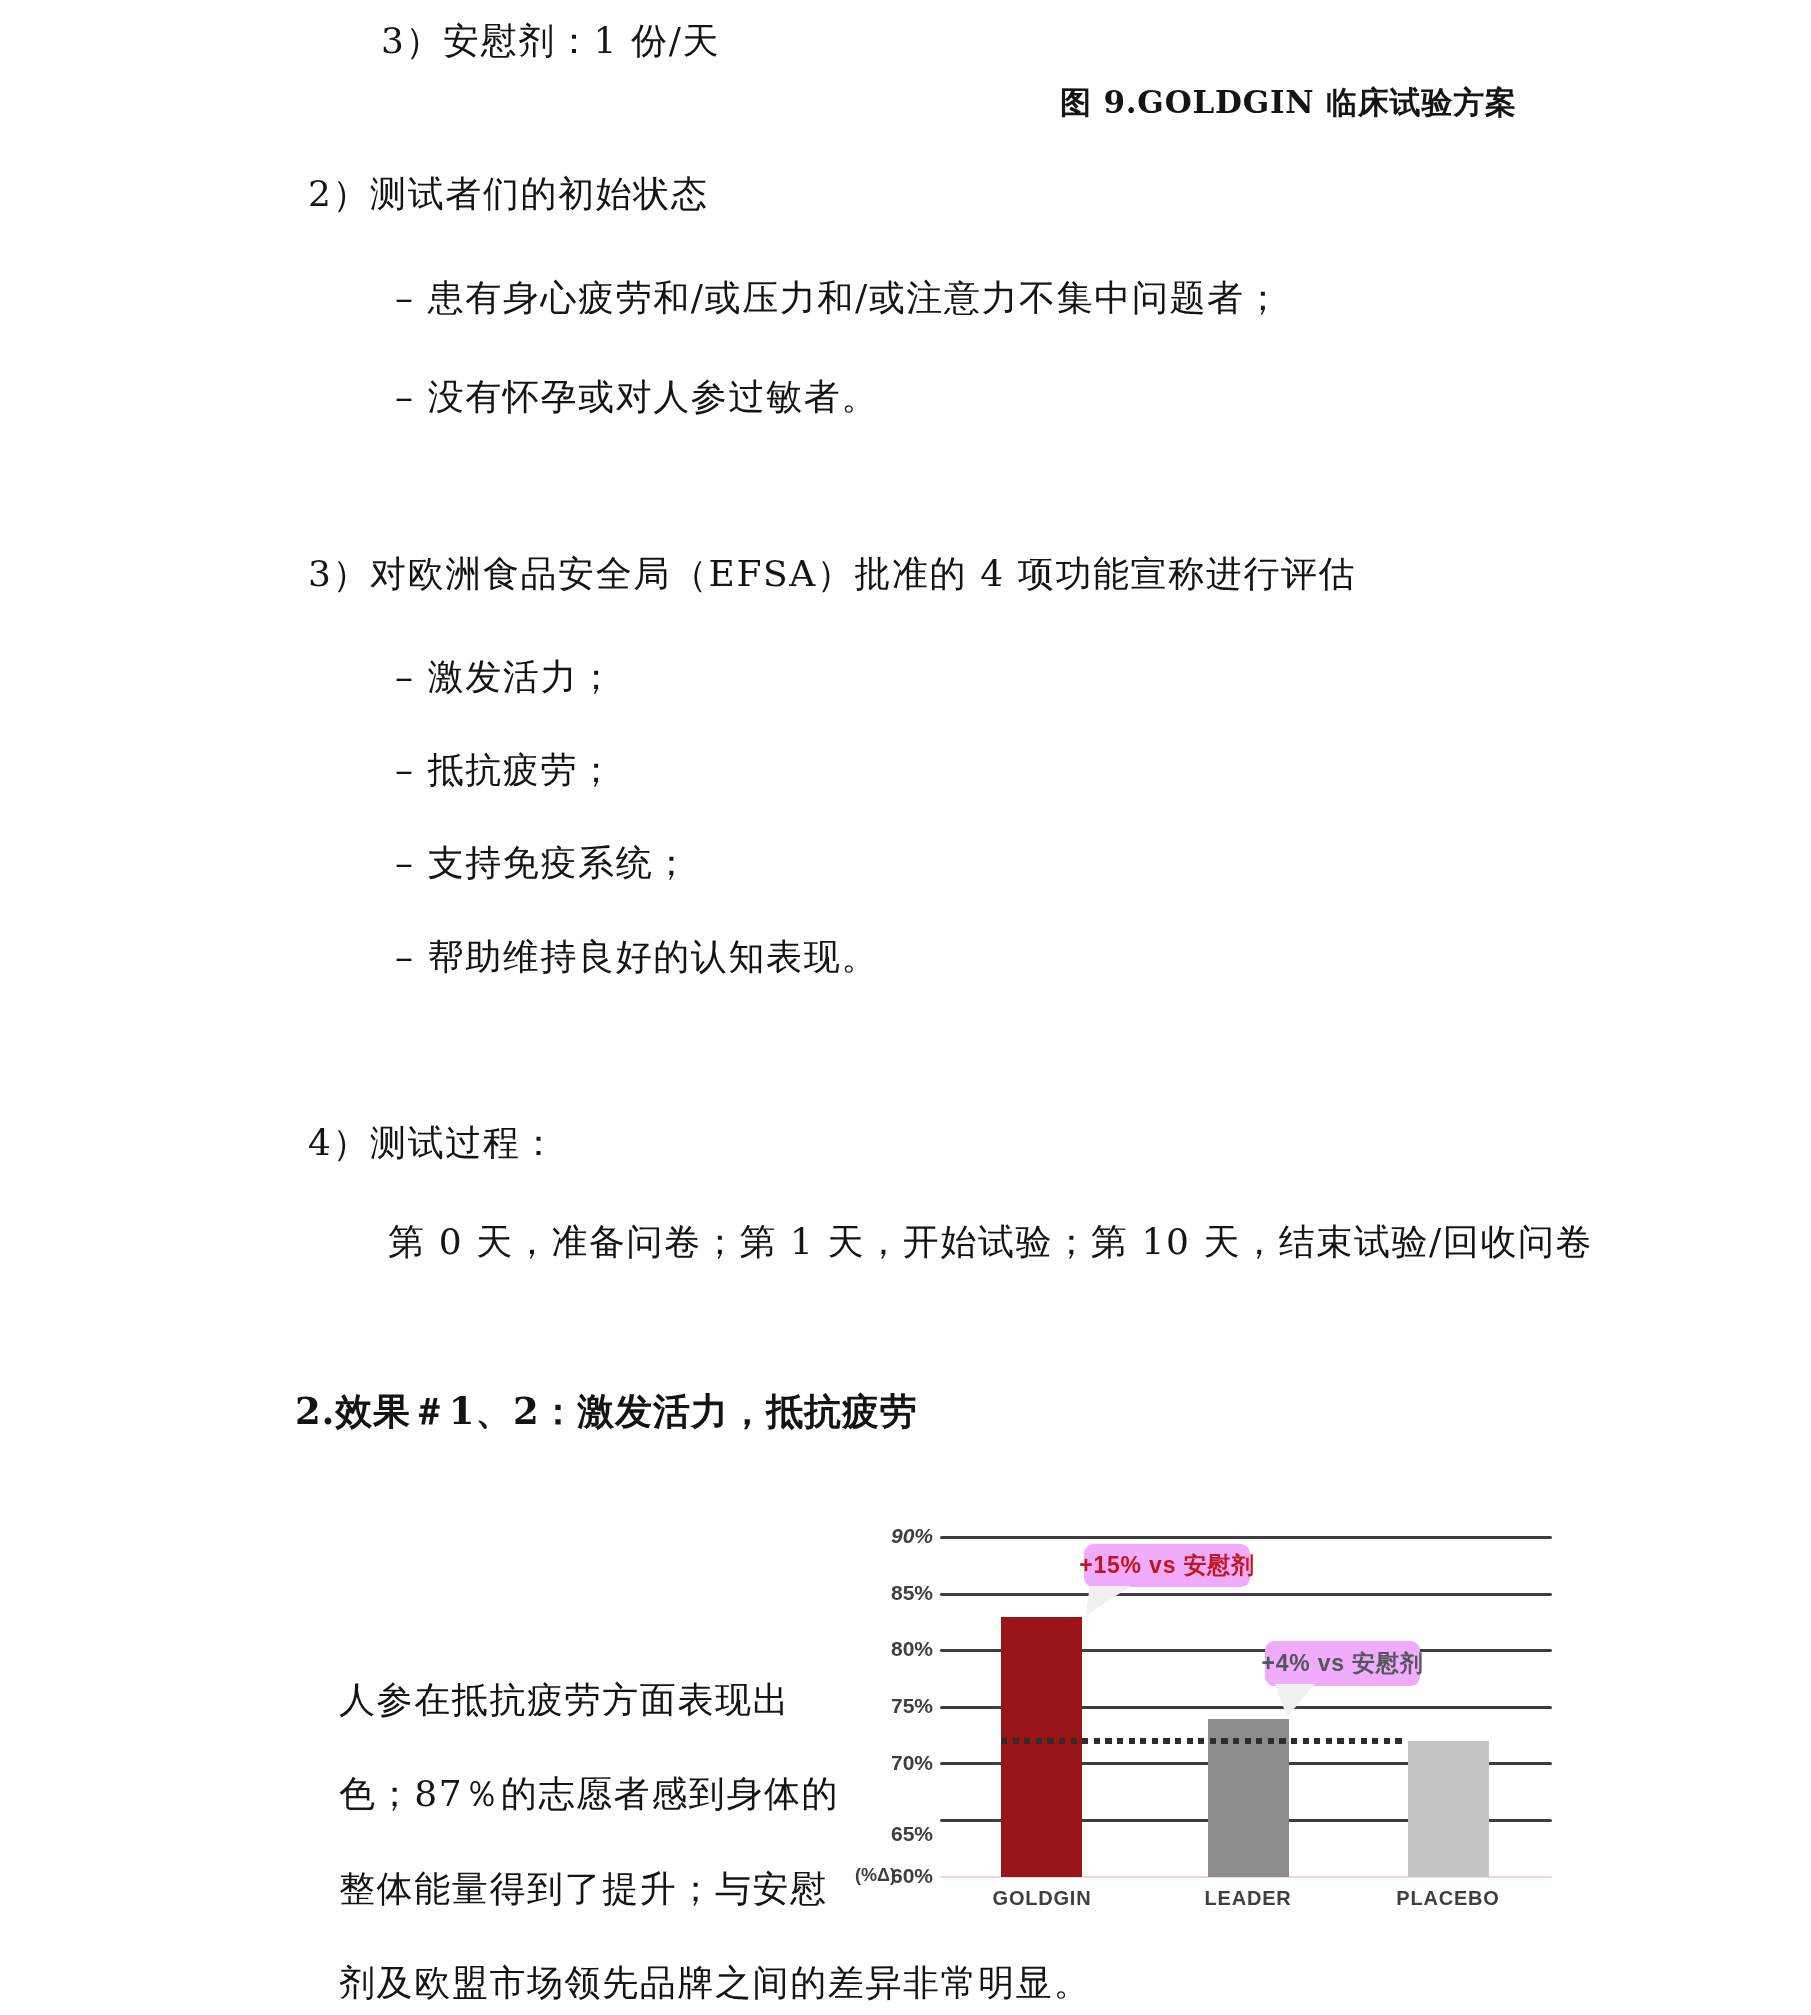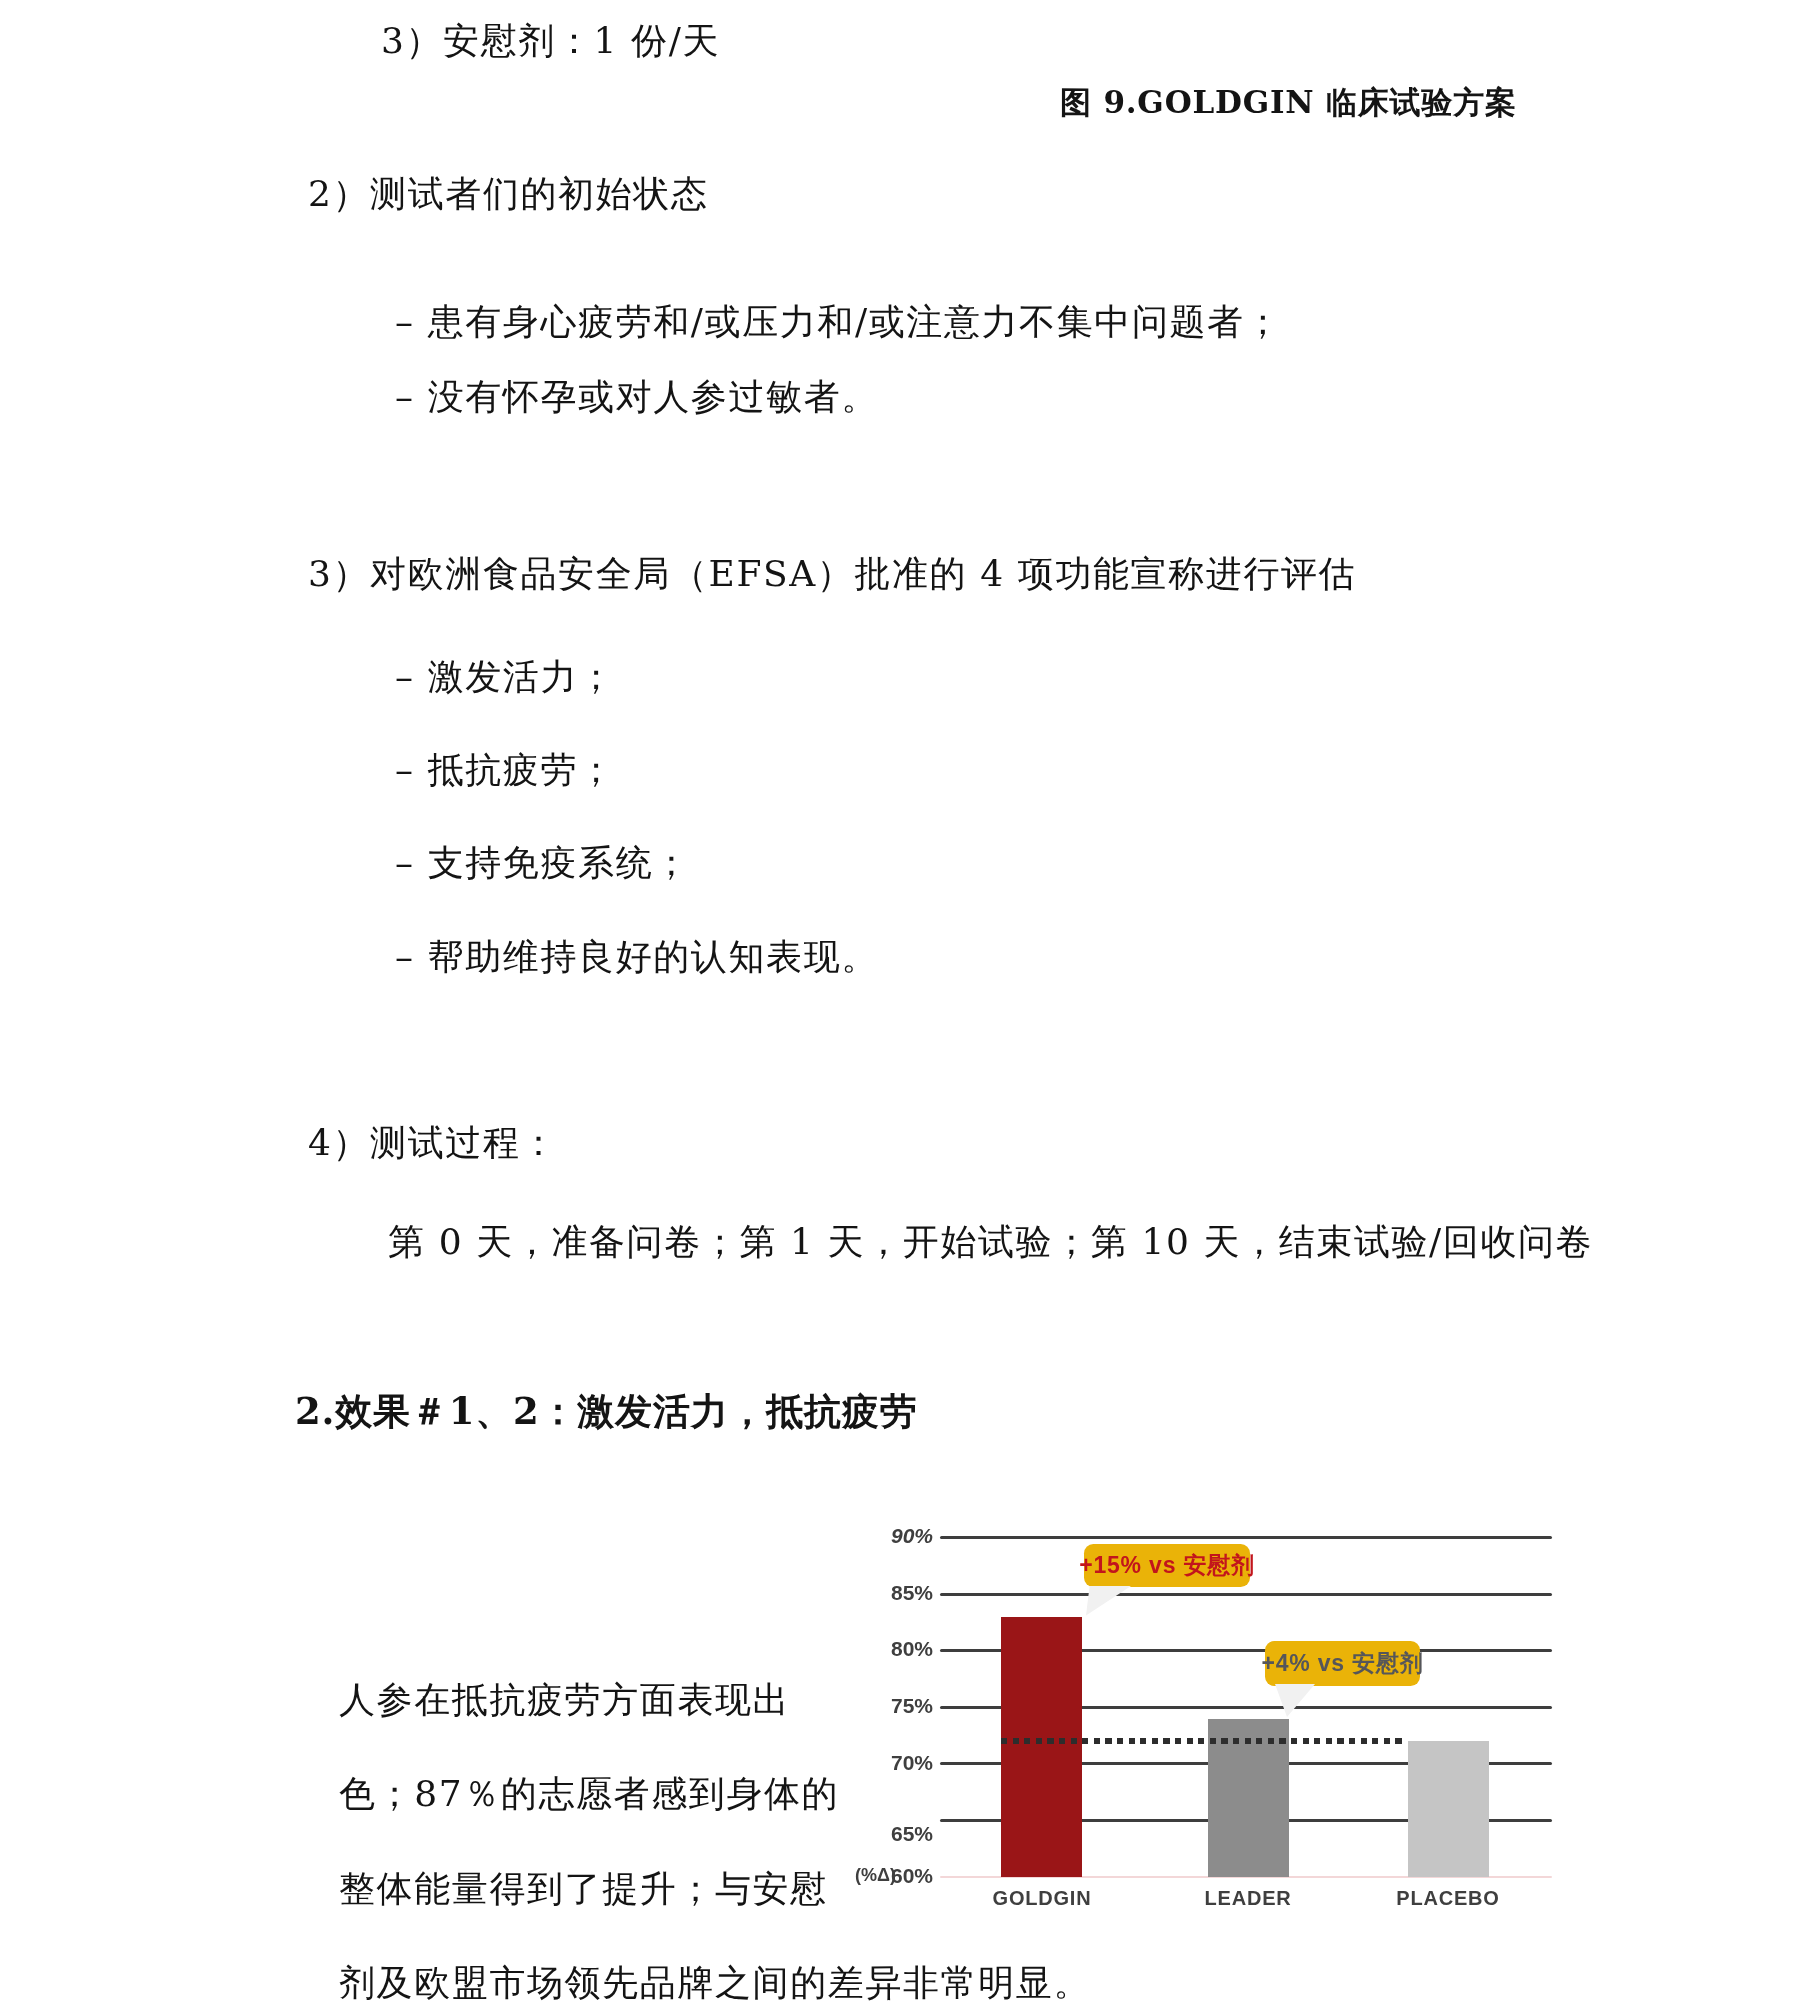--- a/index.html
+++ b/index.html
@@ -4,21 +4,21 @@
 <style>
   html,body{margin:0;padding:0;background:#ffffff;}
   body{position:relative;width:1811px;height:2015px;overflow:hidden;
        font-family:"DejaVu Serif",serif;color:#141414;}
 
   
   .line{position:absolute;font-size:36px;line-height:1.15;letter-spacing:1.6px;white-space:nowrap;}
   .l-placebo{left:381px;top:20px;}
   .l-caption{left:1060px;top:85px;font-size:31px;font-weight:bold;letter-spacing:0.8px;}
   .l-sec2{left:308px;top:173px;}
-  .l-cond1{left:395px;top:277px;margin-top:24px;}
+  .l-cond1{left:395px;top:277px;}
   .l-cond2{left:395px;top:376px;}
   .l-sec3{left:308px;top:553px;}
   .l-claim1{left:395px;top:656px;}
   .l-claim2{left:395px;top:749px;}
   .l-claim3{left:395px;top:842px;}
   .l-claim4{left:395px;top:936px;}
   .l-sec4{left:308px;top:1122px;}
   .l-process{left:388px;top:1221px;}
   .l-effect{left:271px;top:1390px;font-size:37px;font-weight:bold;letter-spacing:0.8px;margin-left:24px;}
   .para{position:absolute;left:339px;font-size:36px;letter-spacing:1.6px;white-space:nowrap;}
@@ -34,21 +34,21 @@
   .gridline.baseline{height:2.3px;background:#f3d7d8;}
   .ytick{position:absolute;left:0;width:80px;text-align:right;font-size:21px;
          font-weight:bold;color:#3f3f3f;z-index:1;}
   .axis-note{position:absolute;left:0;width:43px;text-align:right;font-size:18px;
              font-weight:bold;color:#3f3f3f;z-index:1;}
   .bar{position:absolute;width:81px;z-index:2;}
   .xtick{position:absolute;top:403px;width:132px;text-align:center;font-size:20px;
          font-weight:bold;color:#3f3f3f;letter-spacing:0.8px;z-index:2;}
   .refline{position:absolute;height:6.2px;z-index:3;
            background:repeating-linear-gradient(90deg,#2d2d2d 0 6.2px,transparent 6.2px 11.6px);}
-  .callout{position:absolute;background:#eab308;border-radius:9.3px;z-index:5;
+  .callout{position:absolute;background:#f0abfc;border-radius:9.3px;z-index:5;
            display:flex;align-items:center;justify-content:center;
            font-size:23px;font-weight:bold;letter-spacing:0.8px;white-space:nowrap;}
   .callout1{left:231px;top:60px;width:166px;height:43px;}
   .callout2{left:412px;top:157px;width:155px;height:45px;}
   .tail{position:absolute;background:#f1f1f1;z-index:5;}
   .tail1{left:233px;top:102px;width:45px;height:29.5px;
          clip-path:polygon(8% 0,100% 0,0 100%);}
   .tail2{left:422px;top:200px;width:40px;height:33px;
          clip-path:polygon(0 0,100% 0,30% 100%);}
 </style>

